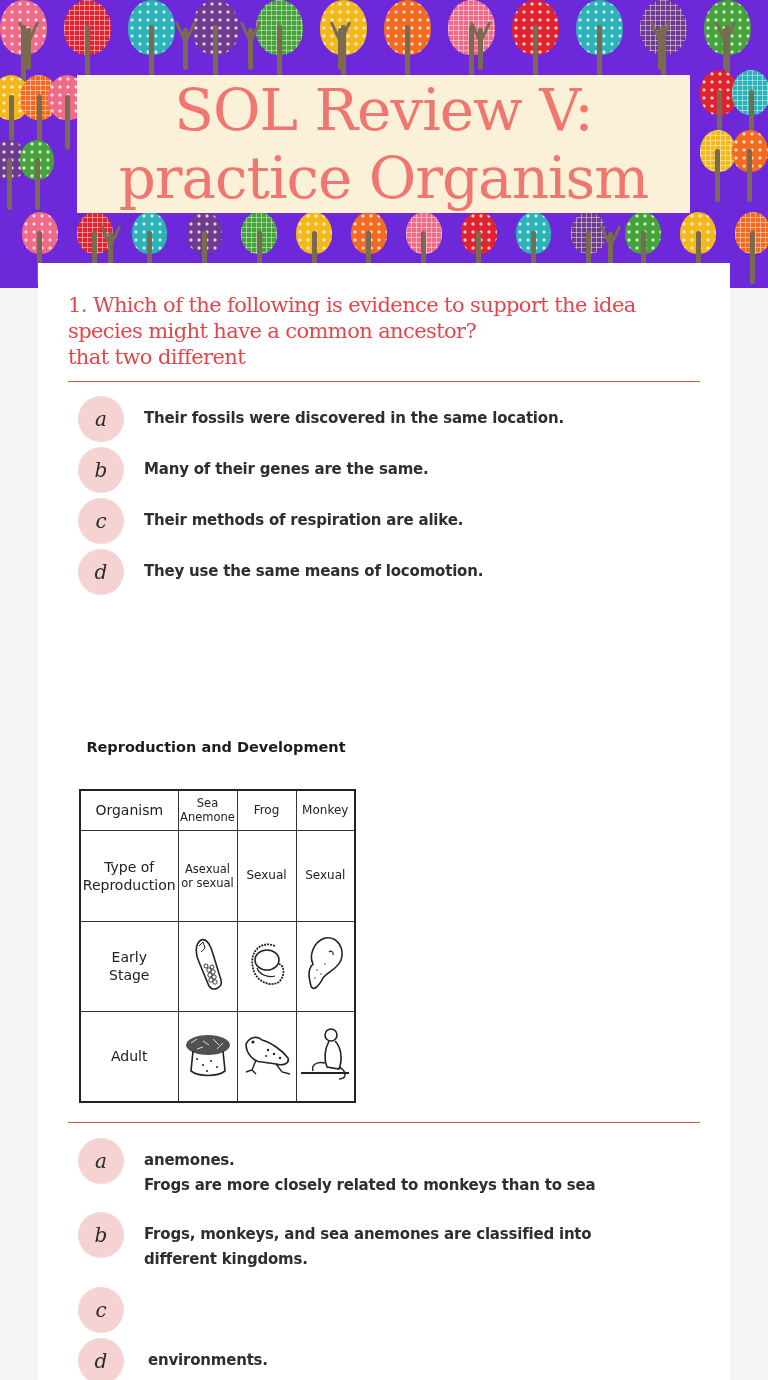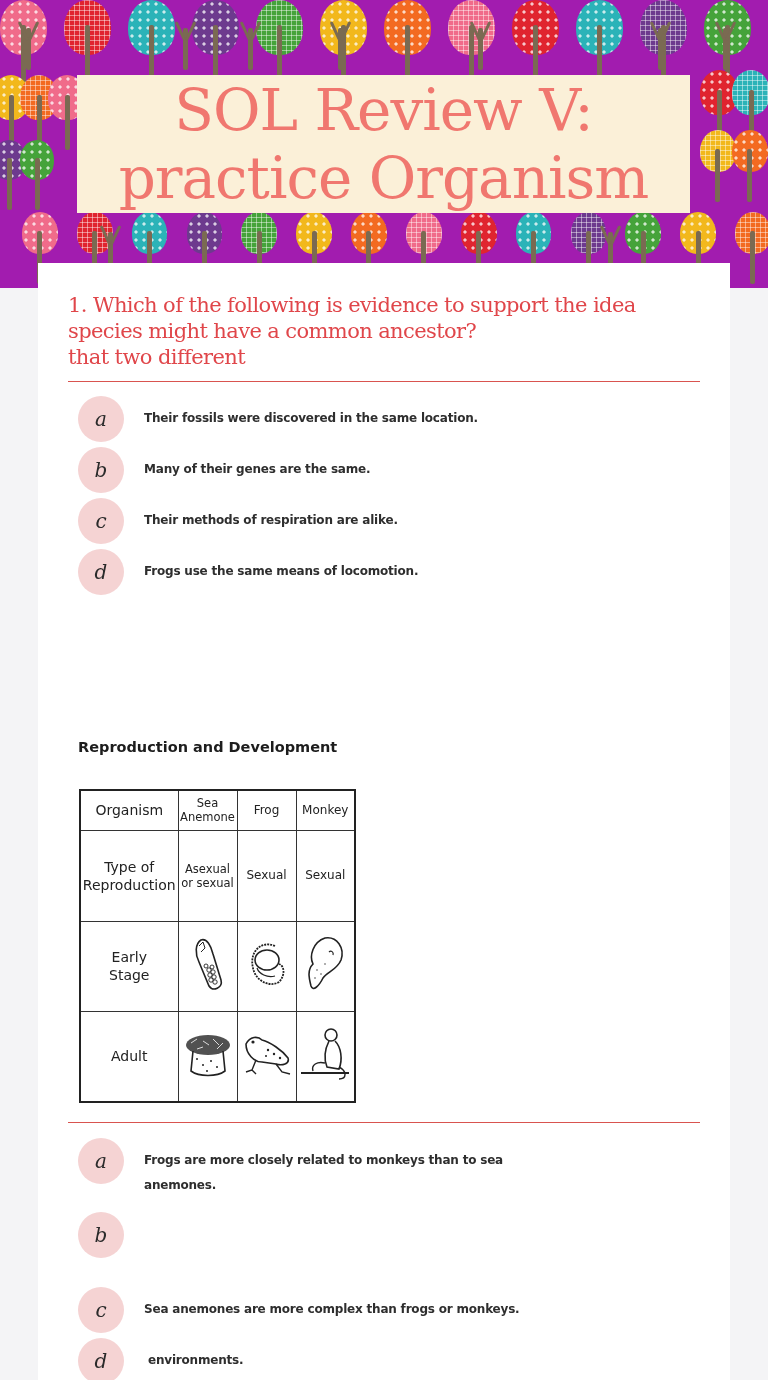--- a/index.html
+++ b/index.html
@@ -5,21 +5,21 @@
     * { box-sizing: border-box; margin: 0; padding: 0; }
     html, body { width: 768px; height: 1380px; overflow: hidden; }
     body {
       background: #f4f4f6;
       font-family: "Liberation Sans", sans-serif;
       position: relative;
     }
     
     .banner {
       position: absolute; left: 0; top: 0; width: 768px; height: 288px;
-      background: #a21caf;
+      background: #6d28d9;
       overflow: hidden;
     }
     .tree { position: absolute; }
     .tree .crown {
       position: absolute; border-radius: 50% 50% 46% 46%;
       background-image: radial-gradient(rgba(255,255,255,0.75) 1.4px, transparent 1.8px);
       background-size: 8px 8px;
     }
     .tree .crown.plaid {
       background-image:
@@ -68,29 +68,30 @@
       background: #f5d3d3;
       display: flex; align-items: center; justify-content: center;
       font-family: "DejaVu Serif", serif; font-style: italic;
       font-size: 20px; color: #2b2b2b;
       flex: 0 0 46px;
     }
     .opt-text {
       margin-left: 20px;
       font-family: "DejaVu Sans", sans-serif;
       font-weight: bold;
-      font-size: 12px;
+      font-size: 15px;
       line-height: 25px;
       color: #2e2e2e;
       padding-top: 10px;
       letter-spacing: -0.2px;
     }
     
     .fig-title {
       position: absolute; left: 40px; top: 474px; width: 276px;
+      text-align: center;
       font-family: "DejaVu Sans", sans-serif; font-weight: bold;
       font-size: 14.5px; line-height: 20px; color: #1d1d1d;
     }
     table.animals {
       position: absolute; left: 41px; top: 526px;
       border-collapse: collapse;
       border: 2px solid #222;
       font-family: "DejaVu Sans", sans-serif;
       color: #222;
     }
@@ -323,21 +324,21 @@
   <div class="option" style="top:184px;">
     <div class="badge">b</div>
     <div class="opt-text">Many of their genes are the same.</div>
   </div>
   <div class="option" style="top:235px;">
     <div class="badge">c</div>
     <div class="opt-text">Their methods of respiration are alike.</div>
   </div>
   <div class="option" style="top:286px;">
     <div class="badge">d</div>
-    <div class="opt-text">Frogs use the same means of locomotion.</div>
+    <div class="opt-text">They use the same means of locomotion.</div>
   </div>
 
 
   <div class="fig-title">
     <div>Reproduction and Development</div>
   </div>
 
   <table class="animals">
     <tbody>
         <tr class="r0">
@@ -448,32 +449,33 @@
       </td>
     </tr>
   </tbody>
     </table>
 
   <div class="rule" style="top:859px;"></div>
 
   <div class="option" style="top:875px;">
     <div class="badge">a</div>
     <div class="opt-text">
+      <div>anemones.</div>
       <div>Frogs are more closely related to monkeys than to sea</div>
-      <div>anemones.</div>
     </div>
   </div>
   <div class="option" style="top:949px;">
     <div class="badge">b</div>
+    <div class="opt-text">
+      <div>Frogs, monkeys, and sea anemones are classified into</div>
+      <div>different kingdoms.</div>
+    </div>
   </div>
   <div class="option" style="top:1024px;">
     <div class="badge">c</div>
-    <div class="opt-text">
-      <div>Sea anemones are more complex than frogs or monkeys.</div>
-    </div>
   </div>
   <div class="option" style="top:1075px;">
     <div class="badge">d</div>
     <div class="opt-text" style="margin-left:24px;">
       <div>environments.</div>
     </div>
   </div>
 </div>
 
 </body></html>

